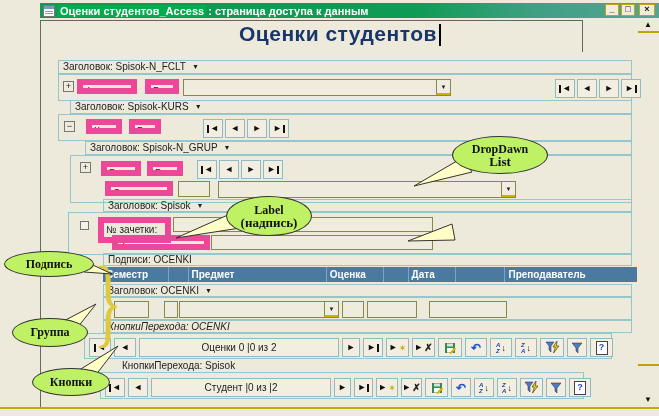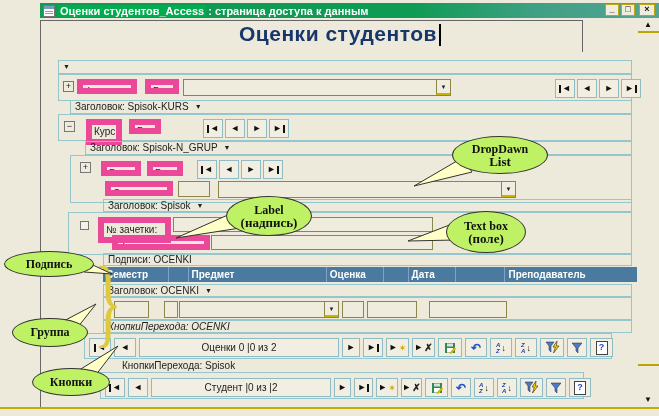--- a/index.html
+++ b/index.html
@@ -84,20 +84,21 @@
   <div class="abs winbtn" style="left:621px;top:4px;">□</div>
   <div class="abs winbtn" style="left:639px;top:4px;width:16px;">×</div>
 
   <div class="abs vline" style="left:40px;top:20px;height:388px;"></div>
   <div class="abs hline" style="left:40px;top:20px;width:542px;"></div>
   <div class="abs vline" style="left:582px;top:20px;height:32px;"></div>
 
   <div class="abs page-title"><span>Оценки студентов</span><span class="cursor"></span></div>
 
   <div class="abs bandh" style="left:58px;top:60px;width:574px;height:14px;">
+    <span>Заголовок: Spisok-N_FCLT</span>
     <span class="sarrow">▼</span>
   </div>
   <div class="abs band" style="left:58px;top:74px;width:574px;height:27px;">
     <div class="abs expand" style="left:4px;top:6px;width:11px;height:11px;">+</div>
     <div class="abs lbl" style="left:18px;top:4px;width:60px;height:15px;">Факультет:</div>
     <div class="abs lbl" style="left:86px;top:4px;width:34px;height:15px;">Групп.</div>
     <div class="abs combo" style="left:124px;top:4px;width:268px;height:17px;">
       <span class="ddbtn">▼</span>
     </div>
     <div class="abs navrow" style="left:496px;top:4px;">
@@ -117,21 +118,21 @@
         </div>
     </div>
   </div>
 
   <div class="abs bandh" style="left:70px;top:100px;width:562px;height:14px;">
     <span>Заголовок: Spisok-KURS</span>
     <span class="sarrow">▼</span>
   </div>
   <div class="abs band" style="left:58px;top:114px;width:574px;height:27px;">
     <div class="abs expand" style="left:5px;top:6px;width:11px;height:11px;">−</div>
-    <div class="abs lbl" style="left:27px;top:4px;width:36px;height:26px;">Курс:</div>
+    <div class="abs lbl" style="left:27px;top:4px;width:36px;height:15px;font-family:Liberation Mono, monospace;">Курс:</div>
     <div class="abs lbl" style="left:70px;top:4px;width:32px;height:15px;">Групп</div>
     <div class="abs navrow" style="left:144px;top:4px;">
       <div class="nb" style="width:18px;">
           <span class="bar"></span>
           <span class="tri">◄</span>
         </div>
       <div class="nb" style="width:18px;">
           <span class="tri">◄</span>
         </div>
       <div class="nb" style="width:18px;">
@@ -366,24 +367,20 @@
   </svg>
 
   <div class="abs bubble" style="left:452px;top:136px;width:96px;height:38px;">
     <span class="l1">DropDawn</span>
     <span class="l2">List</span>
   </div>
   <div class="abs bubble" style="left:226px;top:196px;width:86px;height:40px;">
     <span class="l1">Label</span>
     <span class="l2">(надпись)</span>
   </div>
-  <div class="abs bubble" style="left:446px;top:211px;width:80px;height:42px;">
-    <span class="l1">Text box</span>
-    <span class="l2">(поле)</span>
-  </div>
   <div class="abs bubble" style="left:4px;top:251px;width:90px;height:26px;">
     <span class="l1">Подпись</span>
   </div>
   <div class="abs bubble" style="left:12px;top:318px;width:76px;height:29px;">
     <span class="l1">Группа</span>
   </div>
   <div class="abs bubble" style="left:32px;top:368px;width:78px;height:28px;">
     <span class="l1">Кнопки</span>
   </div>
   <div class="abs brace" style="left:84px;top:252px;">}</div>

